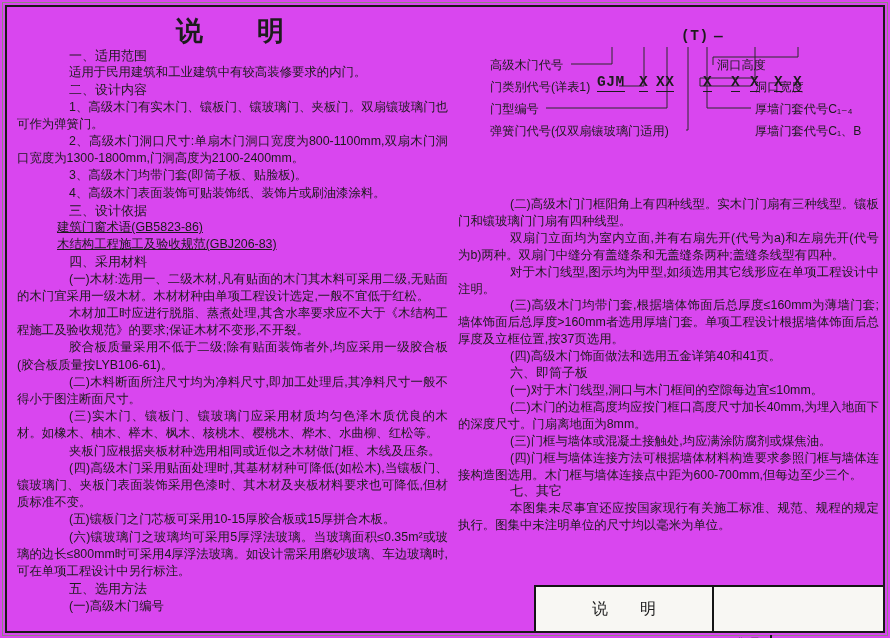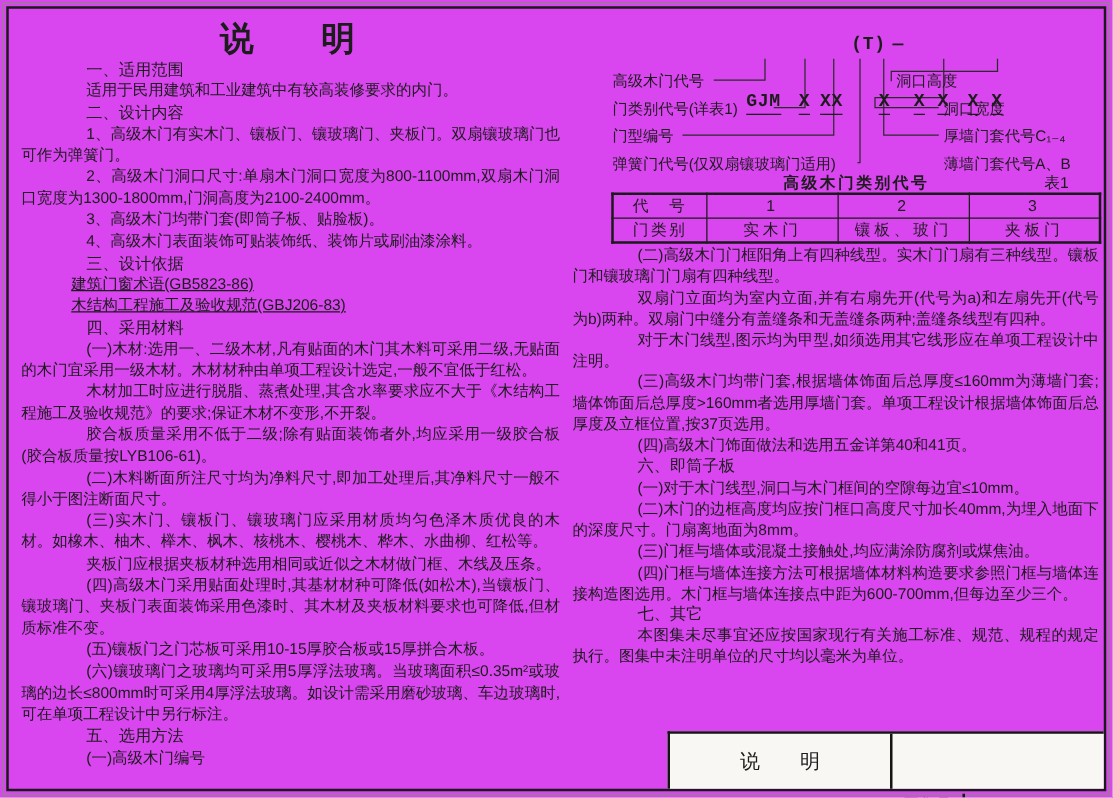--- a/index.html
+++ b/index.html
@@ -111,45 +111,23 @@
     <span class="code-part u cp8">X</span>
     <span class="code-part u cp9">X</span>
 
     <span class="dlab ll0">高级木门代号</span>
     <span class="dlab ll1">门类别代号(详表1)</span>
     <span class="dlab ll2">门型编号</span>
     <span class="dlab ll3">弹簧门代号(仅双扇镶玻璃门适用)</span>
     <span class="dlab rl0">洞口高度</span>
     <span class="dlab rl1">洞口宽度</span>
     <span class="dlab rl2">厚墙门套代号C₁₋₄</span>
-    <span class="dlab rl3">薄墙门套代号A、B</span>
+    <span class="dlab rl3">厚墙门套代号C₁、B</span>
   </div>
 
-  <div class="tbl-wrap">
-    <div class="tbl-title-row">
-      <span class="tbl-title">高级木门类别代号</span>
-      <span class="tbl-no">表1</span>
-    </div>
-    <table class="cat">
-      <tbody>
-          <tr>
-        <td class="c0">代　号</td>
-        <td>1</td>
-        <td>2</td>
-        <td>3</td>
-      </tr>
-      <tr>
-        <td class="c0">门类别</td>
-        <td>实木门</td>
-        <td>镶板、玻门</td>
-        <td>夹板门</td>
-      </tr>
-    </tbody>
-      </table>
-  </div>
 
   <div class="col col-right">
 
   <p class="para body">(二)高级木门门框阳角上有四种线型。实木门门扇有三种线型。镶板门和镶玻璃门门扇有四种线型。</p>
       <p class="para body">双扇门立面均为室内立面,并有右扇先开(代号为a)和左扇先开(代号为b)两种。双扇门中缝分有盖缝条和无盖缝条两种;盖缝条线型有四种。</p>
       <p class="para body">对于木门线型,图示均为甲型,如须选用其它线形应在单项工程设计中注明。</p>
       <p class="para body">(三)高级木门均带门套,根据墙体饰面后总厚度≤160mm为薄墙门套;墙体饰面后总厚度&gt;160mm者选用厚墙门套。单项工程设计根据墙体饰面后总厚度及立框位置,按37页选用。</p>
       <p class="para body">(四)高级木门饰面做法和选用五金详第40和41页。</p>
       <p class="para heading">六、即筒子板</p>
       <p class="para body">(一)对于木门线型,洞口与木门框间的空隙每边宜≤10mm。</p>

